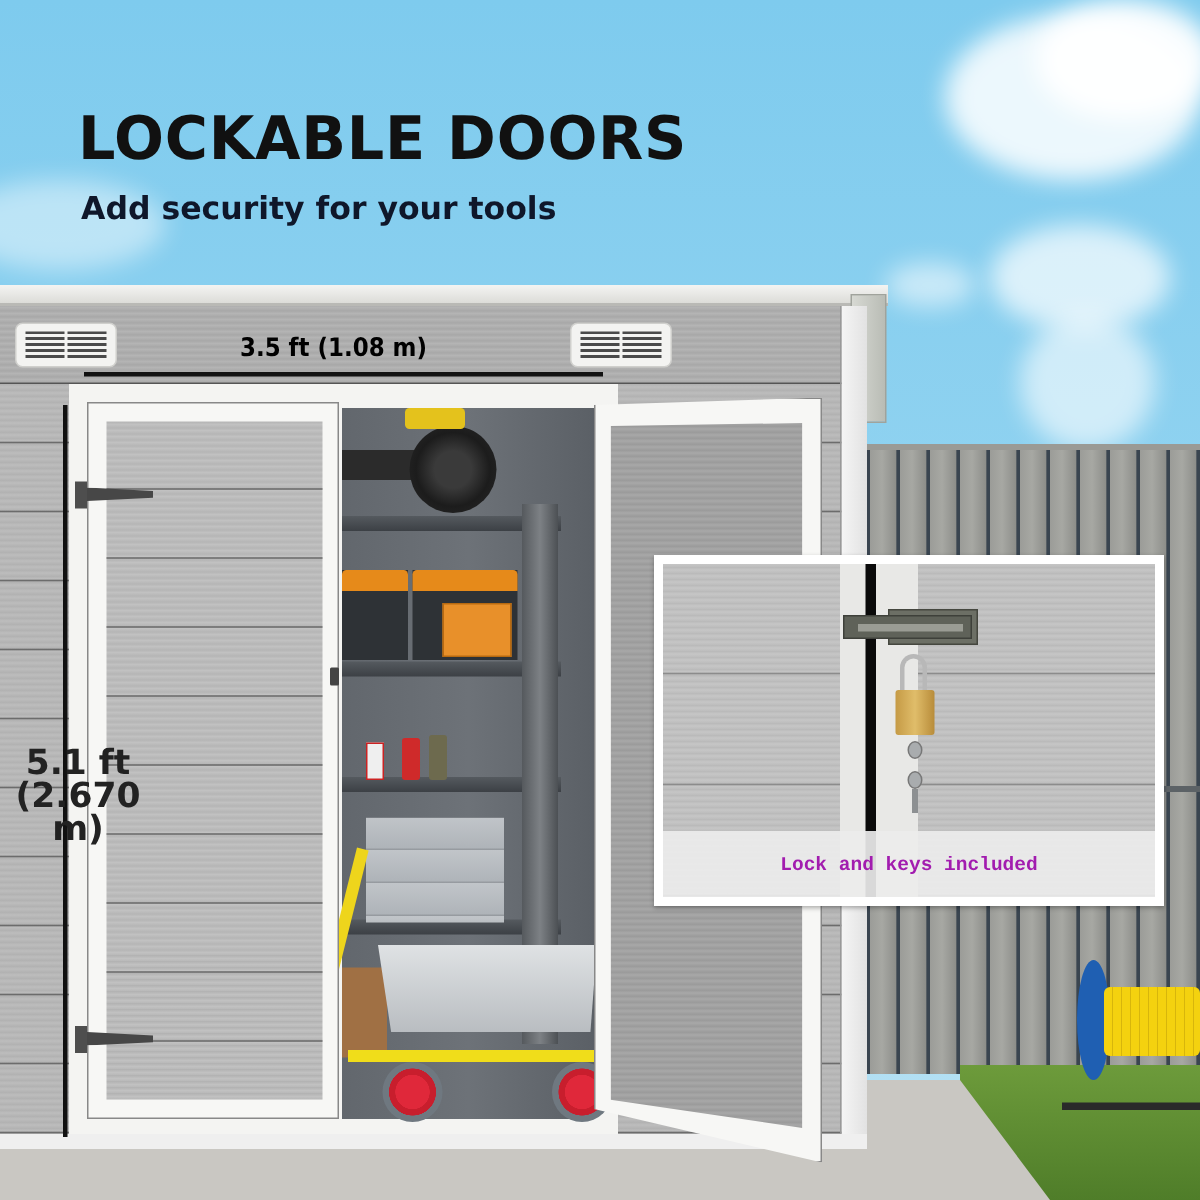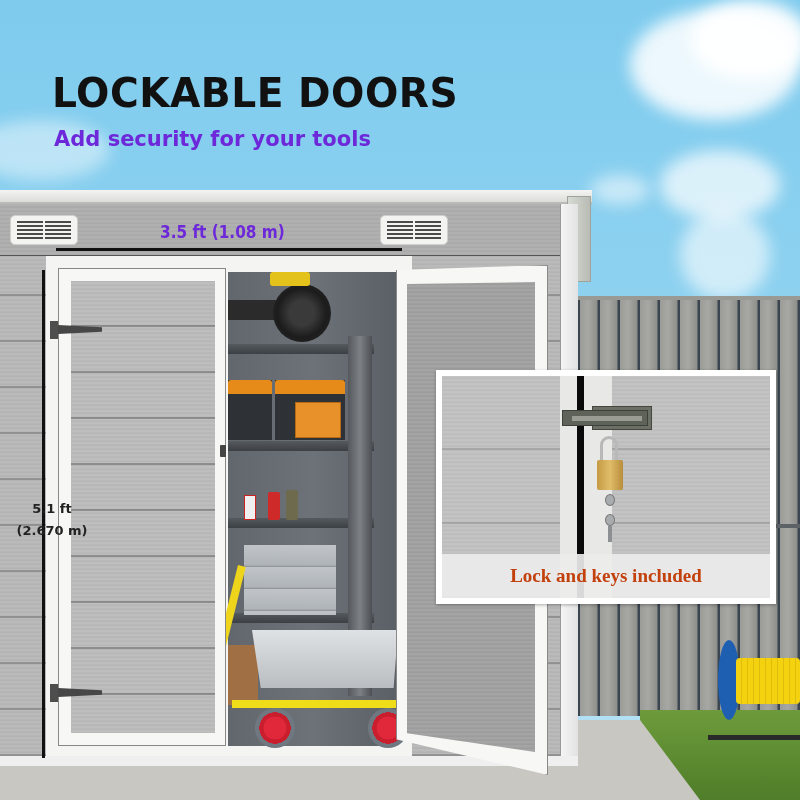--- a/index.html
+++ b/index.html
@@ -26,21 +26,21 @@
 
   
   .headline {
     position: absolute; left: 52px; top: 70px;
     font-size: 40px; font-weight: 900; letter-spacing: 0.5px; color: #111;
     font-family: "DejaVu Sans", sans-serif;
     transform: scaleX(0.98); transform-origin: left;
   }
   .subhead {
     position: absolute; left: 54px; top: 127px;
-    font-size: 21px; font-weight: 700; color: #6d28d9;
+    font-size: 21px; font-weight: 700; color: #0f172a;
     font-family: "DejaVu Sans", sans-serif;
   }
 
   
   .fence {
     position: absolute; left: 560px; top: 296px; width: 240px; height: 420px;
     background: repeating-linear-gradient(90deg,
       #9b9c98 0px, #a7a8a3 8px, #8e8f8b 17px, #3a4550 18px, #3a4550 20px);
   }
   .fence::after {
@@ -98,32 +98,32 @@
   }
   .vent .slats {
     flex: 1;
     background: repeating-linear-gradient(180deg, #4a4a4a 0px, #4a4a4a 2px, #f3f3f1 2px, #f3f3f1 4px);
   }
   .vent.left { left: 10px; }
   .vent.right { left: 380px; width: 68px; }
 
   .dim-width-text {
     position: absolute; left: 160px; top: 222px;
-    font-size: 17px; font-weight: 700; color: #6d28d9;
+    font-size: 17px; font-weight: 700; color: #000000;
     font-family: "DejaVu Sans Condensed", "DejaVu Sans", sans-serif;
   }
   .dim-width-line {
     position: absolute; left: 56px; top: 248px; width: 346px; height: 3px; background: #111;
   }
   .dim-height-line {
     position: absolute; left: 42px; top: 270px; width: 3px; height: 488px; background: #111;
   }
   .dim-height-text {
     position: absolute; left: 4px; top: 498px; width: 96px; text-align: center;
-    font-size: 13px; font-weight: 700; color: #222; line-height: 22px;
+    font-size: 23px; font-weight: 700; color: #222; line-height: 22px;
     font-family: "DejaVu Sans", sans-serif;
   }
 
   
   .door-frame {
     position: absolute; left: 46px; top: 256px; width: 366px; height: 500px;
     background: #f4f4f2;
   }
   
   .door-left {
@@ -284,22 +284,22 @@
     background: #a9acae; border: 1px solid #777;
   }
   .key.k1 { top: 118px; } .key.k2 { top: 138px; }
   .key-blade { position: absolute; left: 166px; top: 150px; width: 4px; height: 16px; background: #8d9092; }
   .inset-caption-bar {
     position: absolute; left: 0; right: 0; bottom: 0; height: 44px;
     background: rgba(235,235,235,0.92);
     display: flex; align-items: center; justify-content: center;
   }
   .inset-caption {
-    font-size: 19px; font-weight: 700; color: #c2410c;
-    font-family: Liberation Serif, serif;
+    font-size: 13px; font-weight: 700; color: #a21caf;
+    font-family: Liberation Mono, monospace;
   }
 </style>
 </head>
 <body>
 
 <div class="scene">
   <div class="sky"></div>
   <div class="cloud c1"></div>
   <div class="cloud c2"></div>
   <div class="cloud c3"></div>

